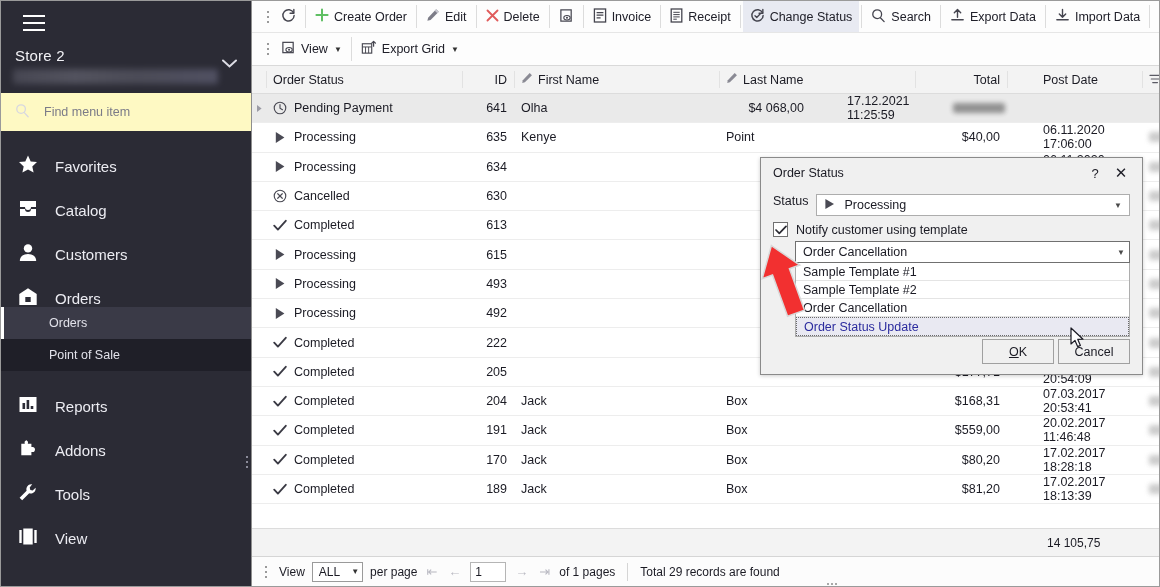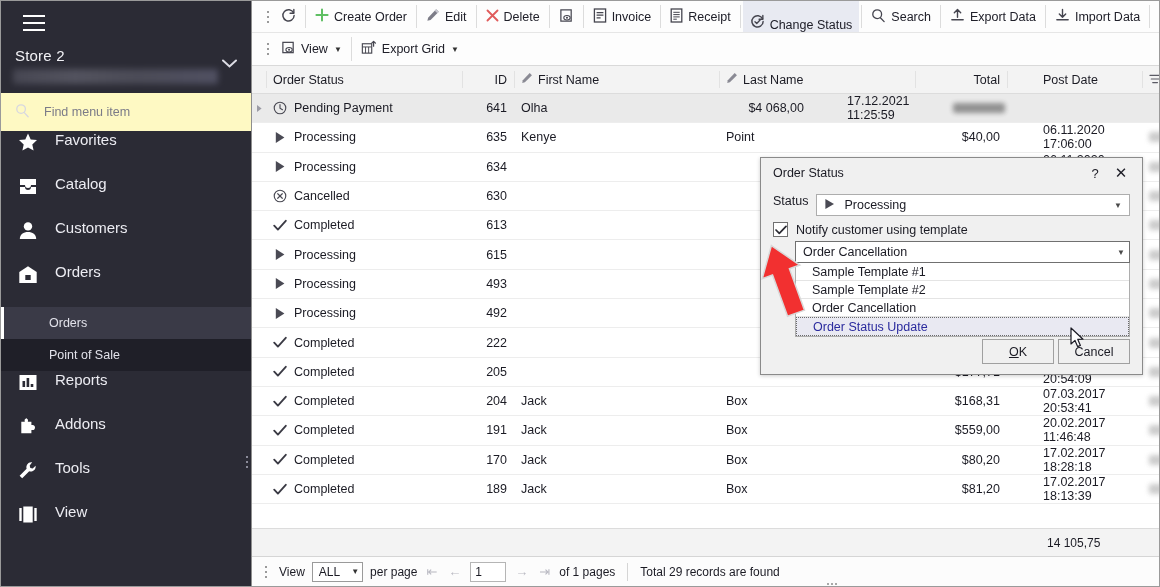--- a/index.html
+++ b/index.html
@@ -54,21 +54,21 @@
   }
 
   .search-row {
     height: 38px; background: #fef9c3;
     display: flex; align-items: center; padding: 0 14px; gap: 14px;
     cursor: text;
   }
   .search-row .ph { color: #7b7b88; font-size: 12.5px; }
 
   .nav-item {
-    height: 44px; display: flex; align-items: flex-start;
+    height: 44px; display: flex; align-items: flex-end;
     padding: 0 16px 0 16px; gap: 16px; cursor: pointer;
     color: #ececf2; font-size: 15px;
   }
   .nav-item .ico {
     width: 22px; height: 22px; display:flex;
     align-items:center; justify-content:center; flex: 0 0 22px;
   }
   .nav-sub {
     height: 32px; display: flex; align-items: center;
     padding-left: 48px; font-size: 12.5px; color: #e2e2ea; cursor: pointer;
@@ -105,21 +105,21 @@
     width: 12px; display:flex; flex-direction:column; justify-content:center;
     align-items:center; gap:3px; cursor:grab;
   }
   .grip i { width:2px; height:2px; background:#9a9a9a; display:block; }
   .tbtn {
     display:flex; align-items:center; gap:5px;
     padding: 0 7px; font-size: 12.5px; color:#20202a;
     cursor: pointer; white-space: nowrap; background: transparent;
     border: none; height: 100%;
   }
-  .tbtn.active { background: #e8eaf2; align-items: flex-end; }
+  .tbtn.active { background: #e8eaf2; }
   .tbsep { width:1px; background:#dcdcdc; margin: 4px 2px; }
   .caret { font-size: 8px; margin-left: 1px; color:#333; }
 
   
   .grid { flex: 1 1 auto; position: relative; overflow: hidden; background:#fff; }
   .hdr {
     height: 28px; background:#f3f3f3; border-bottom:1px solid #dcdcdc;
     display:flex; align-items:center; font-size:12.5px; color:#1b1b24;
     position:relative;
   }
@@ -216,21 +216,21 @@
   .tmpl-combo {
     margin-left:22px; height:22px; background:#fff; border:1px solid #707070;
     display:flex; align-items:center; padding:0 4px 0 7px;
     font-size:12.5px; color:#1b1b24; cursor:pointer;
   }
   .dd {
     margin-left:22px; background:#fff; border:1px solid #adadad; border-top:none;
     position:relative; z-index:5;
   }
   .dd-item {
-    height:18px; display:flex; align-items:center; padding-left:16px;
+    height:18px; display:flex; align-items:center; padding-left:7px;
     font-size:12.5px; color:#1b1b24; border-bottom:1px solid #e4e4e4; cursor:pointer;
   }
   .dd-item:last-child { border-bottom:none; }
   .dd-item.hl {
     background:#e9e9f2; color:#2b2b9e; border:1px dotted #6a6a6a;
     height:19px;
   }
   .dlg-actions {
     position:absolute; right:12px; bottom:10px; display:flex; gap:4px;
   }

